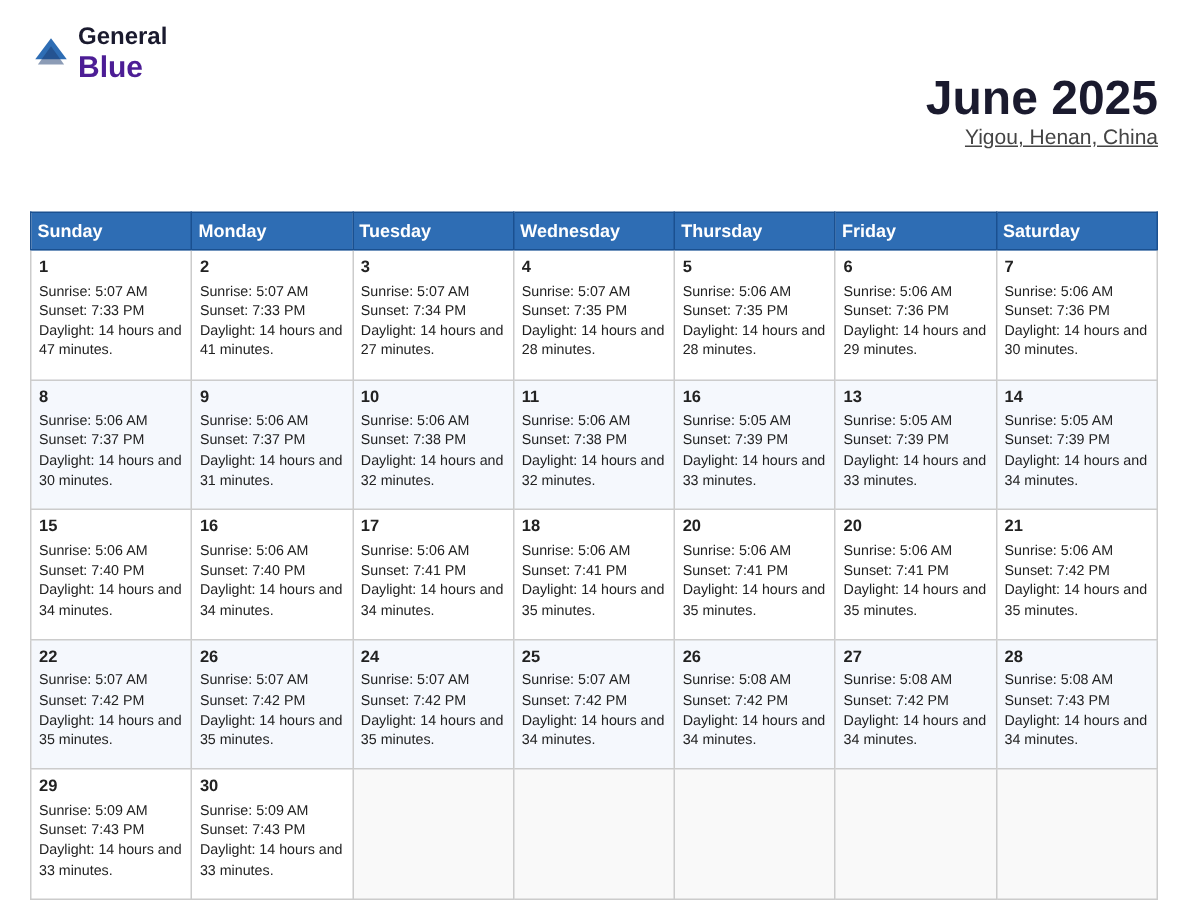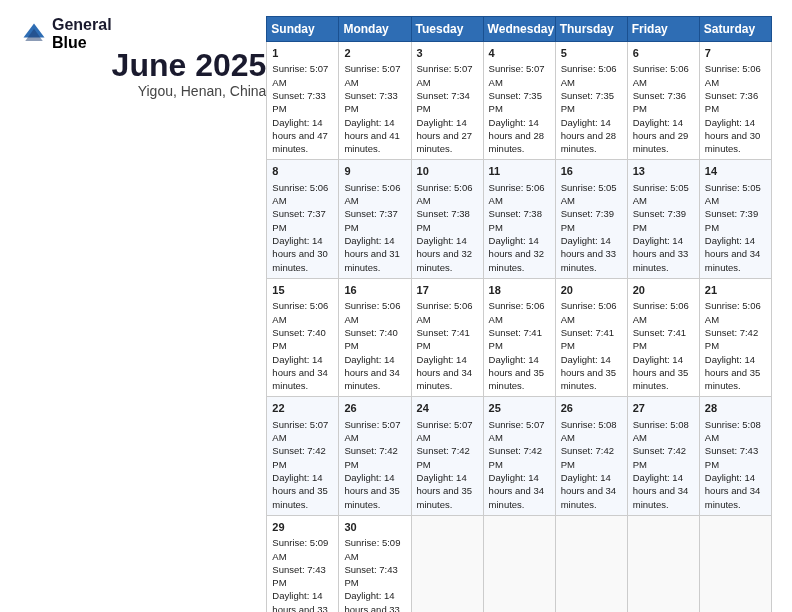--- a/index.html
+++ b/index.html
@@ -8,20 +8,21 @@
       height: 612px;
       font-family: Arial, sans-serif;
       background: #fff;
       overflow: hidden;
     }
     .page {
       width: 792px;
       height: 612px;
       padding: 16px 20px 12px 20px;
       display: flex;
+      flex-direction: column;
     }
     .header {
       display: flex;
       justify-content: space-between;
       align-items: flex-start;
       margin-bottom: 10px;
     }
     .logo {
       display: flex;
       align-items: center;
@@ -31,41 +32,42 @@
       display: flex;
       flex-direction: column;
       line-height: 1.1;
     }
     .logo-general {
       font-size: 16px;
       font-weight: bold;
       color: #1a1a2e;
     }
     .logo-blue {
-      font-size: 16px;
-      font-weight: bold;
-      color: #000000;
+      font-size: 20px;
+      font-weight: bold;
+      color: #4c1d95;
     }
     .logo-icon {
       width: 28px;
       height: 28px;
     }
     .title-block {
       text-align: right;
     }
     .main-title {
       font-size: 32px;
       font-weight: bold;
       color: #1a1a2e;
       line-height: 1.1;
       margin-top: 32px;
     }
     .subtitle {
       font-size: 14px;
       color: #444;
+      text-decoration: underline;
     }
     .calendar {
       flex: 1;
       border: 1px solid #ccc;
       border-collapse: collapse;
       width: 100%;
       table-layout: fixed;
     }
     .calendar thead tr th {
       background: #2e6db4;
@@ -93,20 +95,21 @@
       font-weight: bold;
       display: block;
       margin-bottom: 1px;
     }
     .empty-cell {
       background: #f9f9f9 !important;
     }
     table {
       border-collapse: collapse;
       width: 100%;
+      margin-top: 32px;
     }
   </style>
 </head>
 <body>
 
 <div class="page">
   <div class="header">
     <div class="logo">
       <svg class="logo-icon" viewBox="0 0 32 32" xmlns="http://www.w3.org/2000/svg">
         <polygon points="16,4 28,20 4,20" fill="#2e6db4"></polygon>

